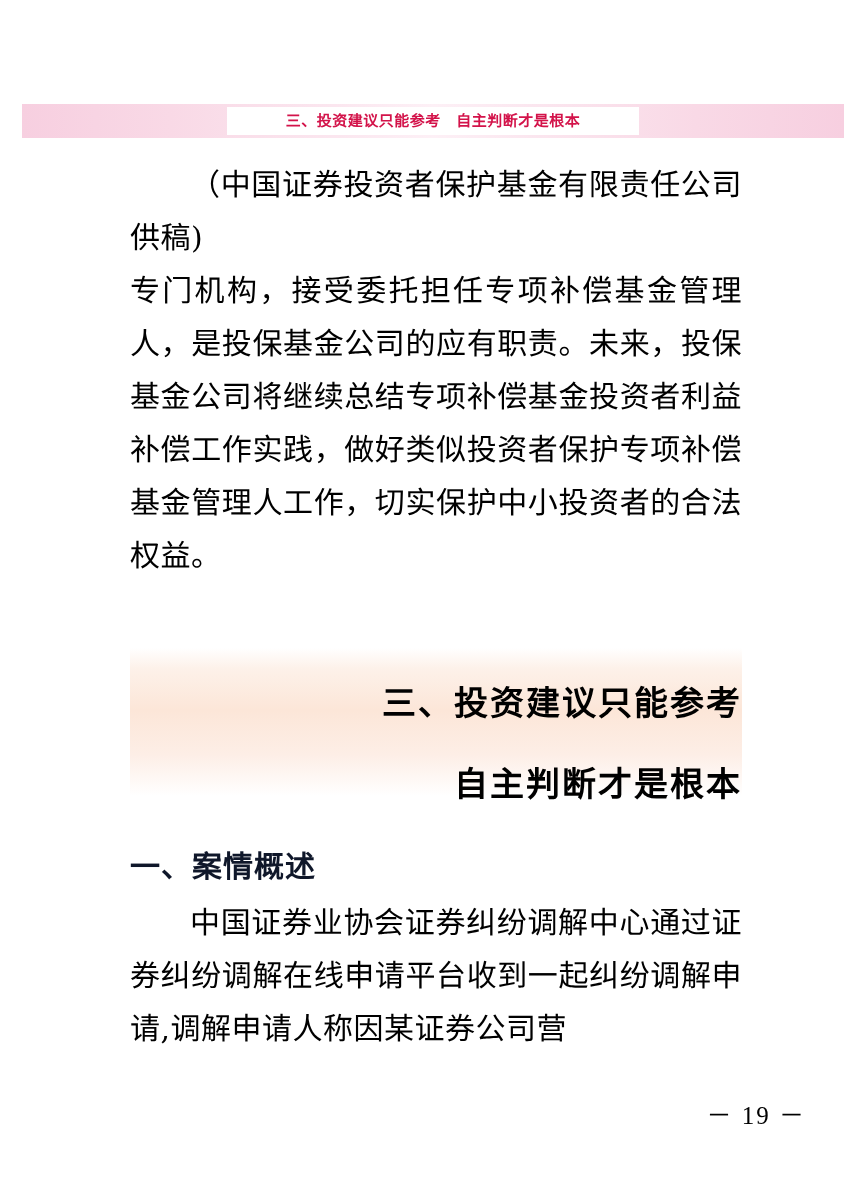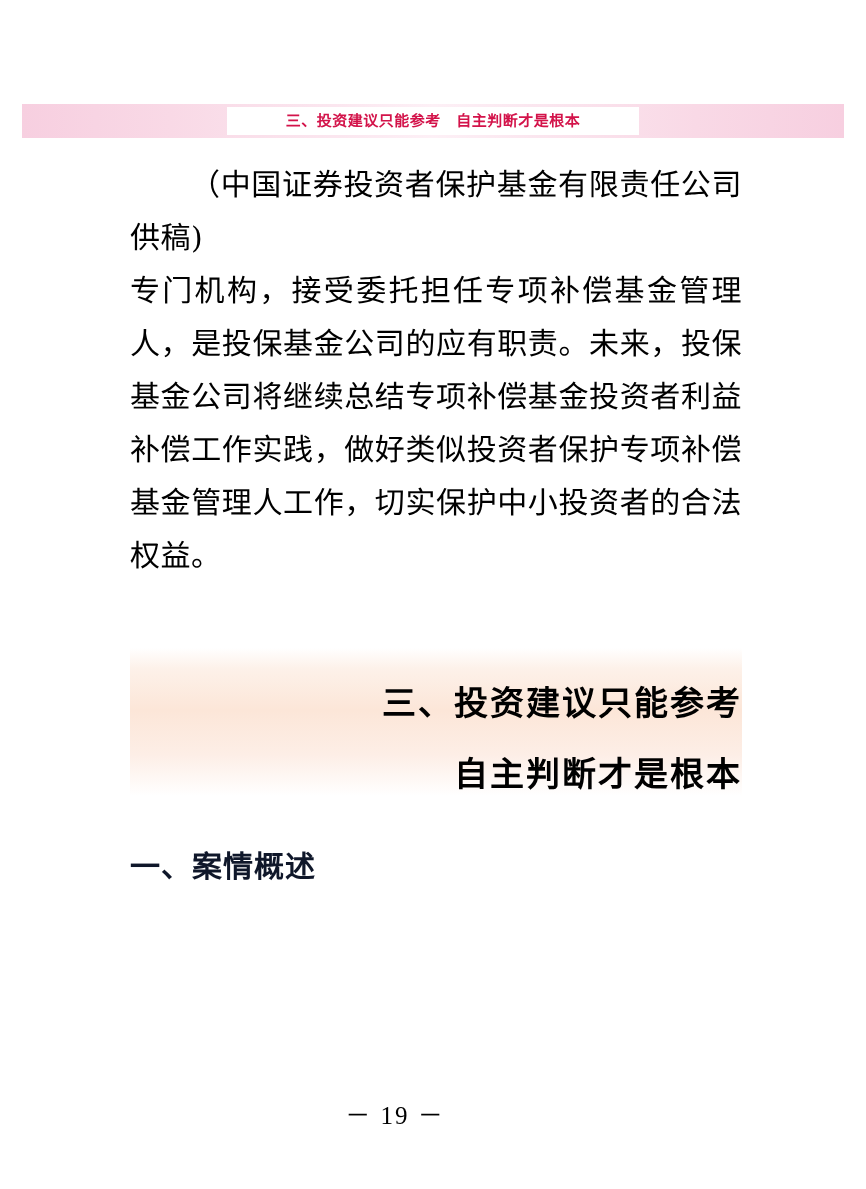--- a/index.html
+++ b/index.html
@@ -101,21 +101,21 @@
   }
   .title-plate .tline {
     text-align: right;
     font-family: "DejaVu Sans", "Liberation Sans", sans-serif;
     font-weight: bold;
     font-size: 34px;
     letter-spacing: 2px;
     color: #000000;
   }
   .title-plate .tline1 { margin-top: 28px; }
-  .title-plate .tline2 { margin-top: 22px; }
+  .title-plate .tline2 { margin-top: 32px; }
 
   
   .sub-heading {
     position: absolute;
     left: 130px;
     top: 842px;
     width: 612px;
     font-family: "DejaVu Sans", "Liberation Sans", sans-serif;
     font-weight: bold;
     font-size: 30px;
@@ -130,25 +130,26 @@
     top: 896px;
     width: 612px;
   }
 
   
   .page-number {
     position: absolute;
     left: 0;
     top: 1095px;
     width: 790px;
-    text-align: center;
+    text-align: right;
     font-family: "Liberation Serif", "DejaVu Serif", serif;
     font-size: 25px;
     letter-spacing: 2px;
     color: #000000;
+    padding-left: 16px;
   }
 </style>
 </head>
 <body>
 
 <div class="page">
 
   <div class="header-band">
     <div class="band-bg"></div>
     <div class="band-inner"></div>
@@ -160,16 +161,19 @@
     <p class="body-par">专门机构，接受委托担任专项补偿基金管理人，是投保基金公司的应有职责。未来，投保基金公司将继续总结专项补偿基金投资者利益补偿工作实践，做好类似投资者保护专项补偿基金管理人工作，切实保护中小投资者的合法权益。</p>
   </div>
 
   <div class="title-plate">
     <div class="tline tline1">三、投资建议只能参考</div>
     <div class="tline tline2">自主判断才是根本</div>
   </div>
 
   <div class="sub-heading">一、案情概述</div>
 
+  <div class="body-block-2">
+    <p class="body-par indent2">中国证券业协会证券纠纷调解中心通过证券纠纷调解在线申请平台收到一起纠纷调解申请,调解申请人称因某证券公司营</p>
+  </div>
 
   <div class="page-number">－ 19 －</div>
 
 </div>
 
 </body></html>

